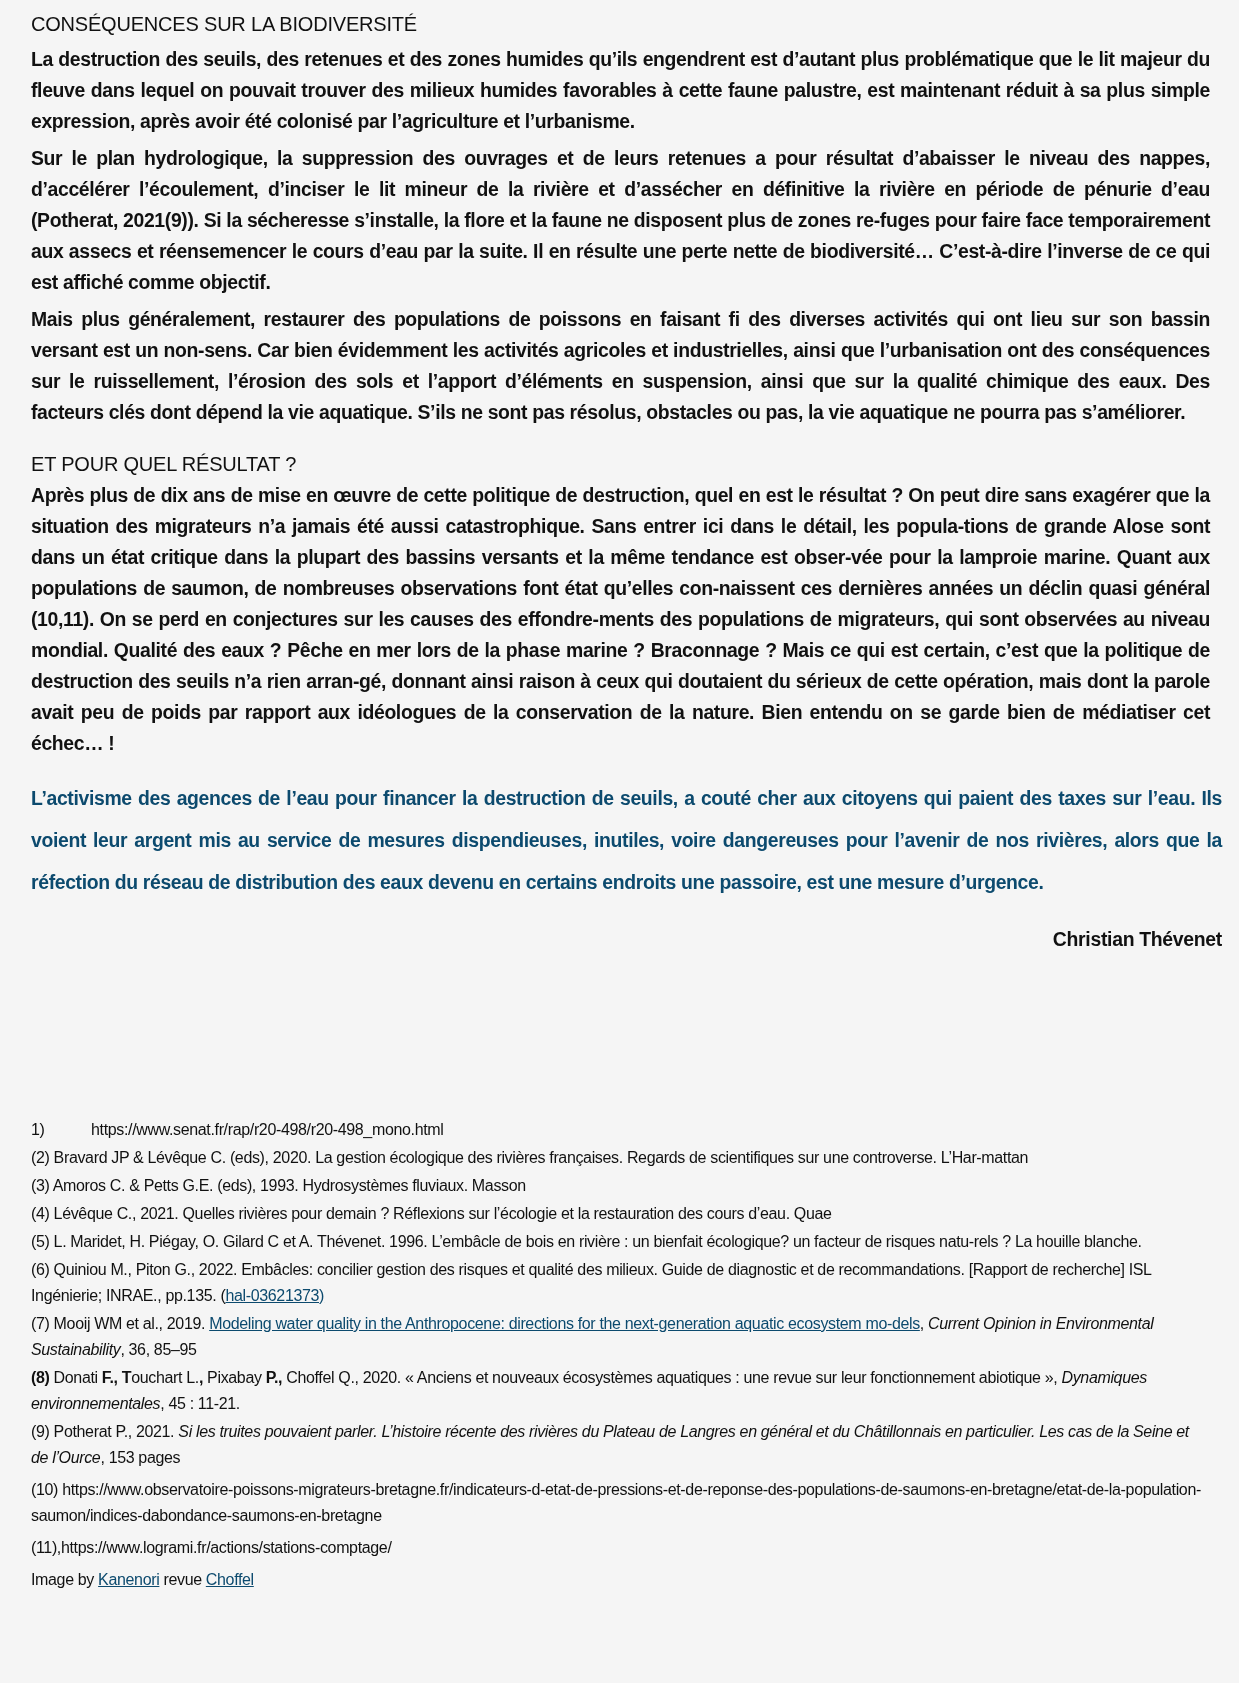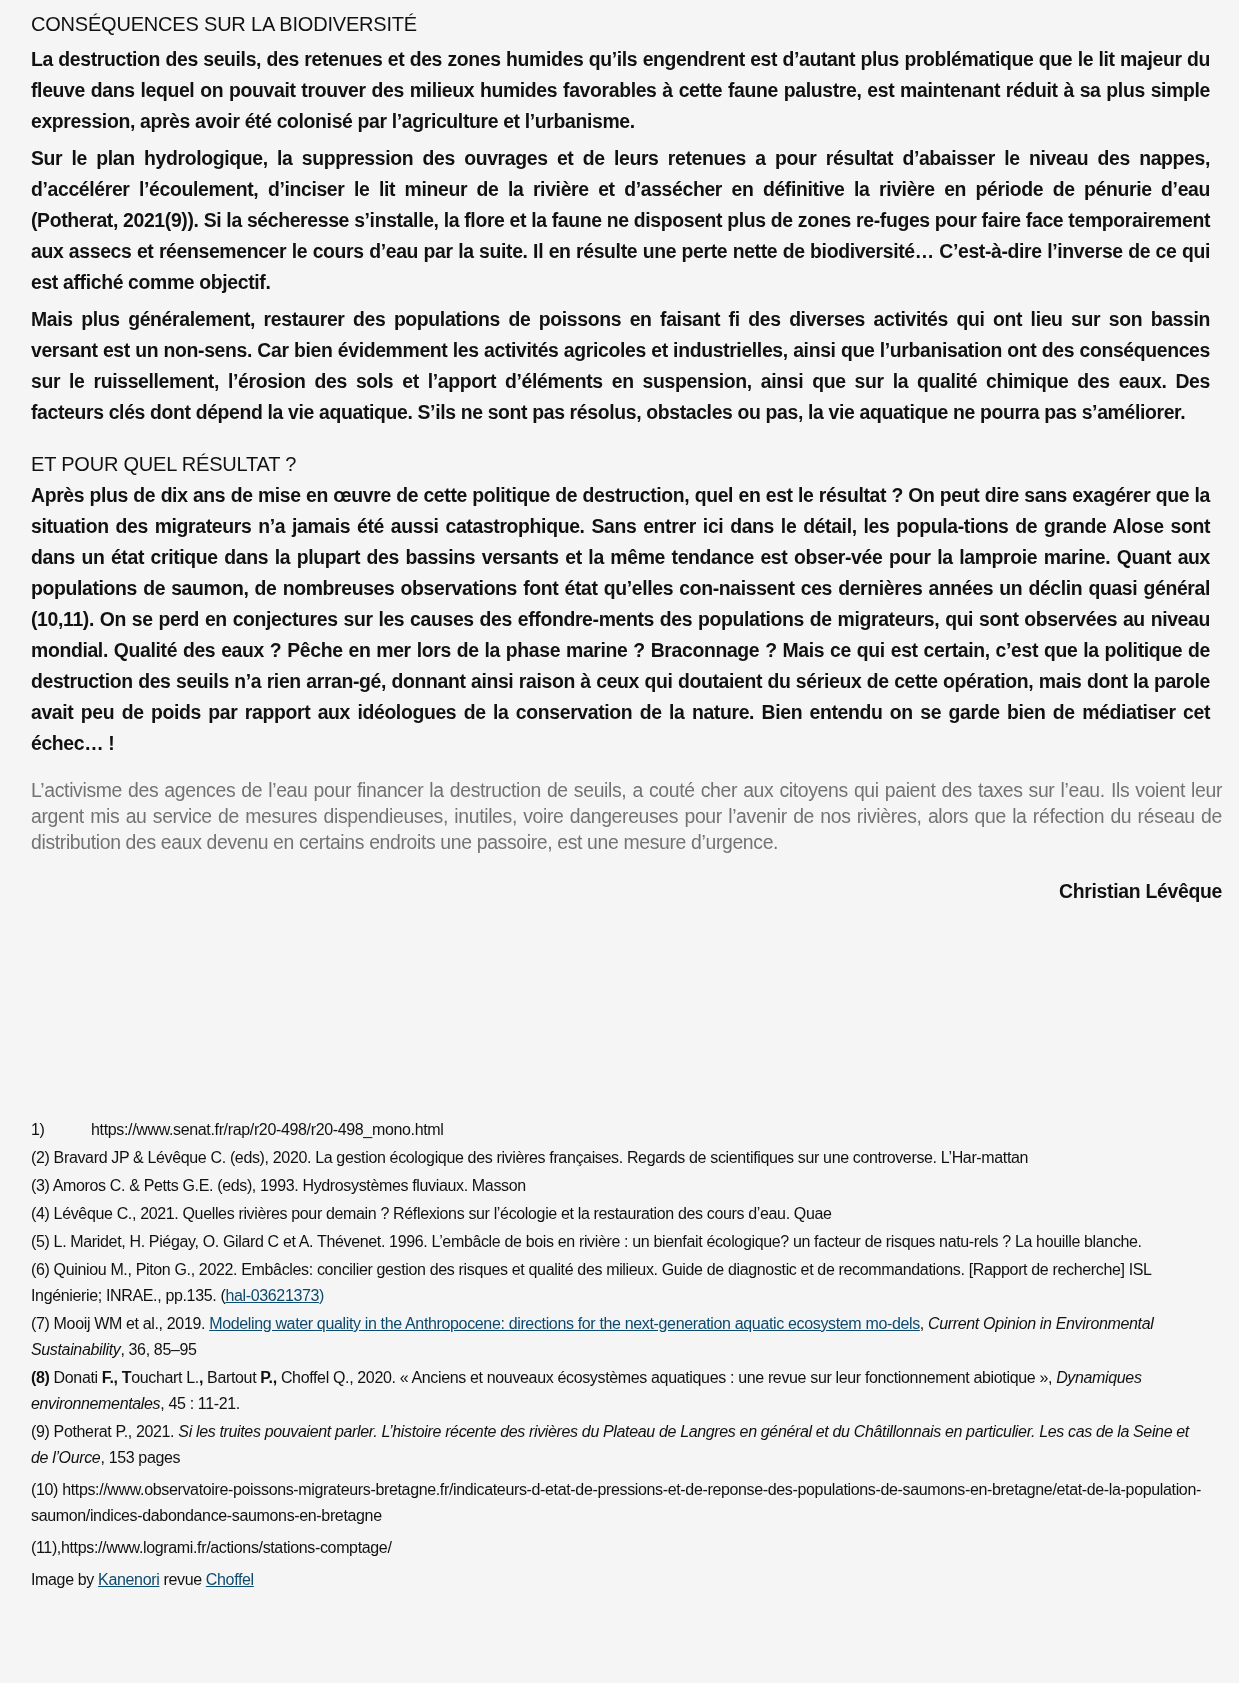--- a/index.html
+++ b/index.html
@@ -28,24 +28,24 @@
   .heading.h2 { margin-top: 22px; margin-bottom: 2px; }
   .para {
     font-size: 19.4px;
     line-height: 31px;
     text-align: justify;
     margin: 0 12px 6px 0;
     letter-spacing: -0.35px;
     font-weight: bold;
   }
   .highlight {
-    color: #737373;
-    font-weight: normal;
+    color: #0c4a6e;
+    font-weight: bold;
     font-size: 19.4px;
-    line-height: 26px;
+    line-height: 42px;
     text-align: justify;
     margin: 18px 0 0 0;
     letter-spacing: -0.35px;
   }
   .signature {
     text-align: right;
     font-weight: bold;
     font-size: 19.4px;
     line-height: 28px;
     margin-top: 22px;
@@ -73,39 +73,39 @@
   <div class="heading" style="margin-top:10px">CONSÉQUENCES SUR LA BIODIVERSITÉ</div>
   <p class="para">La destruction des seuils, des retenues et des zones humides qu’ils engendrent est d’autant plus problématique que le lit majeur du fleuve dans lequel on pouvait trouver des milieux humides favorables à cette faune palustre, est maintenant réduit à sa plus simple expression, après avoir été colonisé par l’agriculture et l’urbanisme.</p>
   <p class="para">Sur le plan hydrologique, la suppression des ouvrages et de leurs retenues a pour résultat d’abaisser le niveau des nappes, d’accélérer l’écoulement, d’inciser le lit mineur de la rivière et d’assécher en définitive la rivière en période de pénurie d’eau (Potherat, 2021(9)). Si la sécheresse s’installe, la flore et la faune ne disposent plus de zones re-fuges pour faire face temporairement aux assecs et réensemencer le cours d’eau par la suite. Il en résulte une perte nette de biodiversité… C’est-à-dire l’inverse de ce qui est affiché comme objectif.</p>
   <p class="para">Mais plus généralement, restaurer des populations de poissons en faisant fi des diverses activités qui ont lieu sur son bassin versant est un non-sens. Car bien évidemment les activités agricoles et industrielles, ainsi que l’urbanisation ont des conséquences sur le ruissellement, l’érosion des sols et l’apport d’éléments en suspension, ainsi que sur la qualité chimique des eaux. Des facteurs clés dont dépend la vie aquatique. S’ils ne sont pas résolus, obstacles ou pas, la vie aquatique ne pourra pas s’améliorer.</p>
 
   <div class="heading h2">ET POUR QUEL RÉSULTAT ?</div>
   <p class="para">Après plus de dix ans de mise en œuvre de cette politique de destruction, quel en est le résultat ? On peut dire sans exagérer que la situation des migrateurs n’a jamais été aussi catastrophique. Sans entrer ici dans le détail, les popula-tions de grande Alose sont dans un état critique dans la plupart des bassins versants et la même tendance est obser-vée pour la lamproie marine. Quant aux populations de saumon, de nombreuses observations font état qu’elles con-naissent ces dernières années un déclin quasi général (10,11). On se perd en conjectures sur les causes des effondre-ments des populations de migrateurs, qui sont observées au niveau mondial. Qualité des eaux ? Pêche en mer lors de la phase marine ? Braconnage ? Mais ce qui est certain, c’est que la politique de destruction des seuils n’a rien arran-gé, donnant ainsi raison à ceux qui doutaient du sérieux de cette opération, mais dont la parole avait peu de poids par rapport aux idéologues de la conservation de la nature. Bien entendu on se garde bien de médiatiser cet échec… !</p>
 
   <p class="highlight">L’activisme des agences de l’eau pour financer la destruction de seuils, a couté cher aux citoyens qui paient des taxes sur l’eau. Ils voient leur argent mis au service de mesures dispendieuses, inutiles, voire dangereuses pour l’avenir de nos rivières, alors que la réfection du réseau de distribution des eaux devenu en certains endroits une passoire, est une mesure d’urgence.</p>
 
-  <div class="signature">Christian Lévêque</div>
+  <div class="signature">Christian Thévenet</div>
 </div>
 
 <div class="refs">
   <div class="ref">
     <span class="num-tab">1)</span><span>https://www.senat.fr/rap/r20-498/r20-498_mono.html</span>
   </div>
   <div class="ref">(2) Bravard JP &amp; Lévêque C. (eds), 2020. La gestion écologique des rivières françaises. Regards de scientifiques sur une controverse. L’Har-mattan</div>
   <div class="ref">(3) Amoros C. &amp; Petts G.E. (eds), 1993. Hydrosystèmes fluviaux. Masson</div>
   <div class="ref">(4) Lévêque C., 2021.  Quelles rivières pour demain ? Réflexions sur l’écologie et la restauration des cours d’eau. Quae</div>
   <div class="ref">(5) L. Maridet, H. Piégay, O. Gilard C et A. Thévenet. 1996. L’embâcle de bois en rivière : un bienfait écologique? un facteur de risques natu-rels ? La houille blanche.</div>
   <div class="ref">
     <span>(6) Quiniou M., Piton G., 2022. Embâcles: concilier gestion des risques et qualité des milieux. Guide de diagnostic et de recommandations. [Rapport de recherche] ISL Ingénierie; INRAE., pp.135. (</span><a class="link">hal-03621373)</a>
   </div>
   <div class="ref">
     <span>(7) Mooij WM et al., 2019. </span><a class="link">Modeling water quality in the Anthropocene: directions for the next-generation aquatic ecosystem mo-dels</a><span>, </span><span class="i">Current Opinion in Environmental Sustainability</span><span>, 36, 85–95</span>
   </div>
   <div class="ref">
-    <span class="b">(8)</span><span> Donati </span><span class="b">F., T</span><span>ouchart L.</span><span class="b">,</span><span> Bartout </span><span class="b">P.,</span><span> Choffel Q., 2020. « Anciens et nouveaux écosystèmes aquatiques : une revue sur leur fonctionnement abiotique », </span><span class="i">Dynamiques environnementales</span><span>, 45 : 11-21.</span>
+    <span class="b">(8)</span><span> Donati </span><span class="b">F., T</span><span>ouchart L.</span><span class="b">,</span><span> Pixabay </span><span class="b">P.,</span><span> Choffel Q., 2020. « Anciens et nouveaux écosystèmes aquatiques : une revue sur leur fonctionnement abiotique », </span><span class="i">Dynamiques environnementales</span><span>, 45 : 11-21.</span>
   </div>
   <div class="ref">
     <span> (9) Potherat P., 2021. </span><span class="i">Si les truites pouvaient parler. L’histoire récente des rivières du Plateau de Langres en général et du Châtillonnais en particulier. Les cas de la Seine et de l’Ource</span><span>, 153 pages</span>
   </div>
   <div class="ref" style="margin-top:6px">(10) https://www.observatoire-poissons-migrateurs-bretagne.fr/indicateurs-d-etat-de-pressions-et-de-reponse-des-populations-de-saumons-en-bretagne/etat-de-la-population-saumon/indices-dabondance-saumons-en-bretagne</div>
   <div class="ref" style="margin-top:6px">(11),https://www.logrami.fr/actions/stations-comptage/</div>
   <div class="ref" style="margin-top:6px">
     <span>Image by </span><a class="link">Kanenori</a><span> revue </span><a class="link">Choffel</a>
   </div>
 </div>

